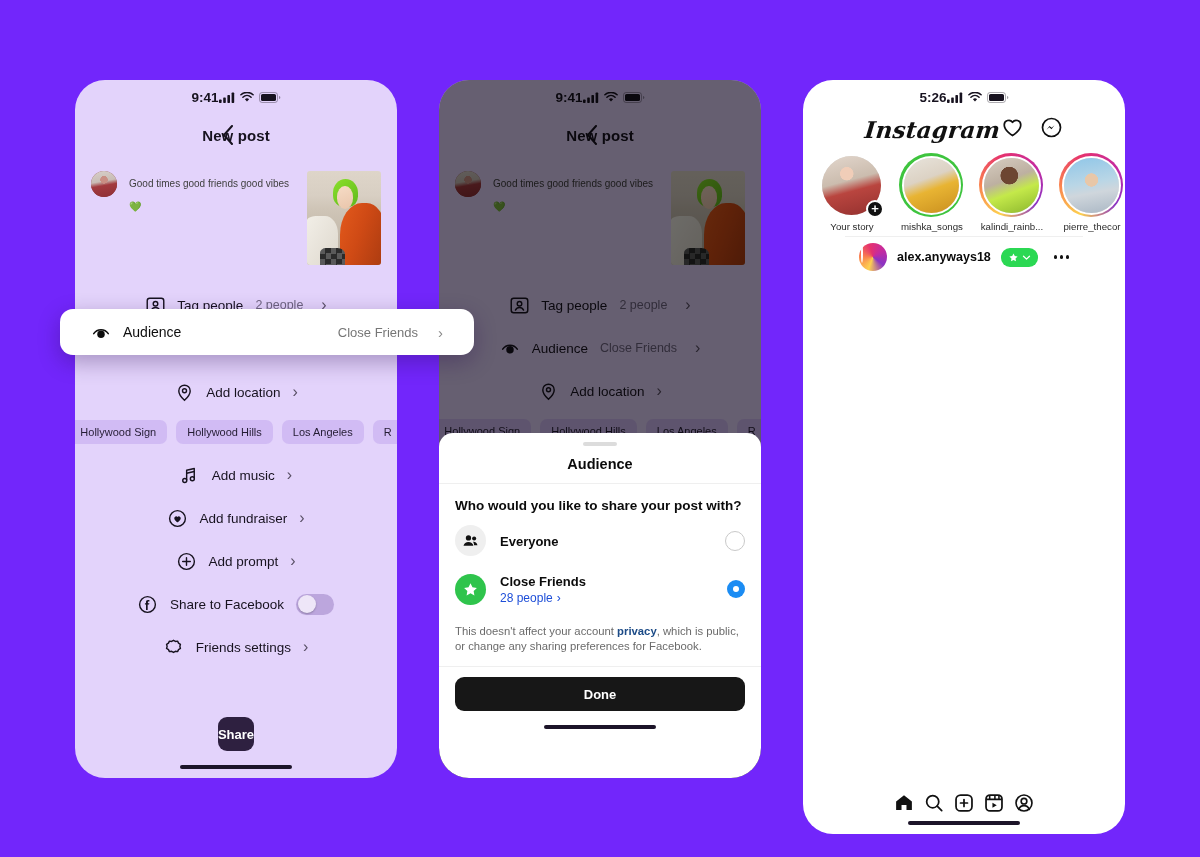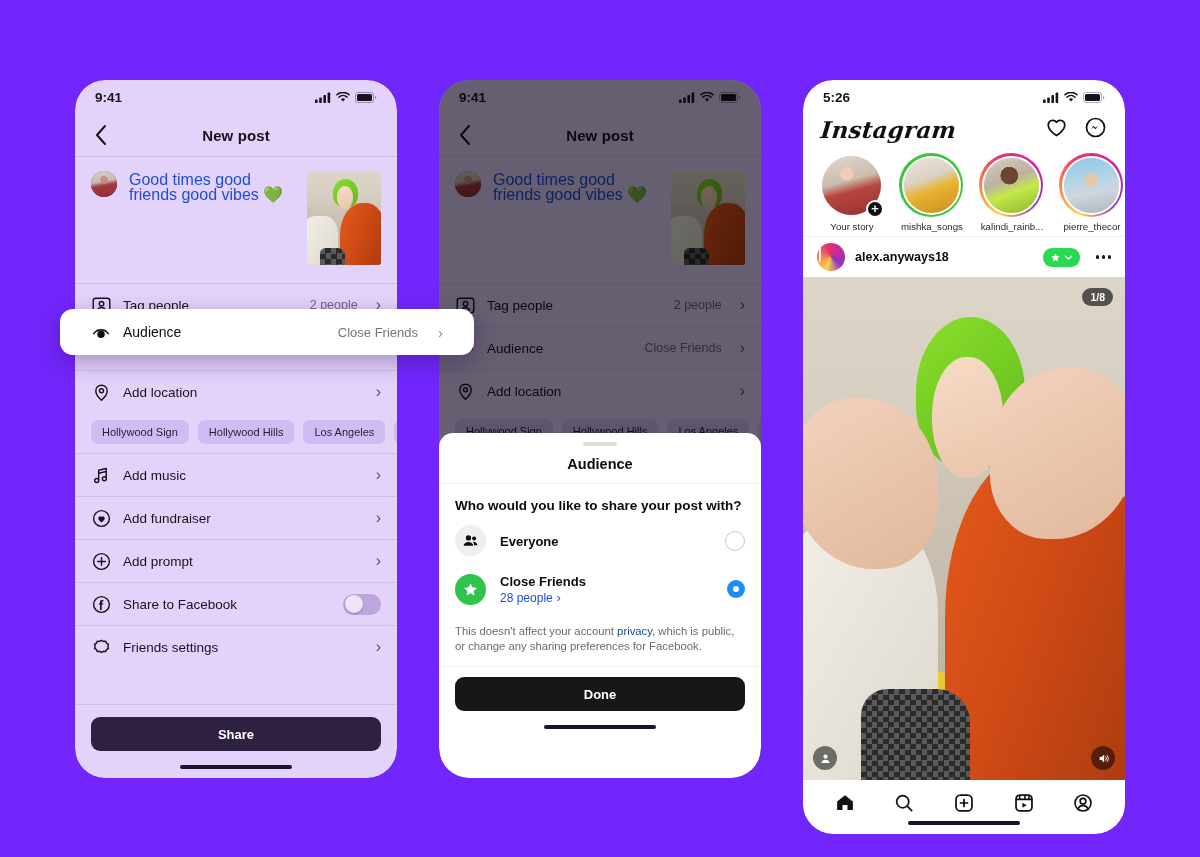--- a/index.html
+++ b/index.html
@@ -6,39 +6,39 @@
   body{
     width:1200px;height:857px;overflow:hidden;
     background:#7226fb;
     font-family:"Liberation Sans", sans-serif;
     -webkit-font-smoothing:antialiased;
   }
   .stage{position:relative;width:1200px;height:857px;}
 
   
   .phone{position:absolute;overflow:hidden;border-radius:30px;}
-  .phone-inner{position:absolute;inset:0;overflow:hidden;border-radius:30px;}
+  .phone-inner{position:absolute;inset:0;overflow:hidden;border-radius:4px;align-items:center;}
 
   .statusbar{display:flex;align-items:center;justify-content:space-between;
     padding:0 20px;height:34px;font-size:13.5px;font-weight:700;color:#17121f;}
   .sb-right{display:flex;align-items:center;gap:5px;}
   .sb-ic{display:block;}
 
   .navbar{position:relative;height:42px;display:flex;align-items:center;justify-content:center;}
   .navbar .title{font-size:15px;font-weight:700;color:#17121f;letter-spacing:.1px;}
   .navbar .back{position:absolute;left:16px;top:50%;transform:translateY(-50%);
     width:20px;height:20px;display:flex;align-items:center;justify-content:center;}
 
   
   .p12{background:#e3d3fb;}
   .p2{background:#e3d3fb;}
   .composer{display:flex;gap:12px;padding:14px 16px 18px 16px;align-items:flex-start;}
   .composer .avatar{width:26px;height:26px;border-radius:50%;flex:0 0 26px;overflow:hidden;
     position:relative;background:#8c3b44;}
-  .composer .caption{flex:1;font-size:16px;line-height:15px;color:#1d4ed8;padding-top:1px;}
+  .composer .caption{flex:1;font-size:10px;line-height:23px;color:#404040;padding-top:1px;}
   .composer .thumb{width:74px;height:94px;border-radius:3px;overflow:hidden;flex:0 0 74px;position:relative;}
 
   .rowsep{height:1px;background:rgba(85,50,140,.13);}
   .row{display:flex;align-items:center;gap:12px;height:42px;padding:0 16px;position:relative;}
   .row .lbl{font-size:13.5px;color:#17121f;flex:1;}
   .row .val{font-size:12.5px;color:#6e6480;margin-right:6px;}
   .row .chev{color:#5a5167;}
   .ico{width:20px;height:20px;flex:0 0 20px;display:flex;align-items:center;justify-content:center;}
 
   .chips{display:flex;gap:9px;padding:7px 16px 9px 16px;overflow:hidden;}
@@ -79,21 +79,21 @@
   .opt{display:flex;align-items:center;gap:14px;padding:8px 16px;}
   .opt .circle{width:31px;height:31px;border-radius:50%;flex:0 0 31px;
     display:flex;align-items:center;justify-content:center;}
   .opt .txt{flex:1;}
   .opt .t1{font-size:13px;font-weight:700;color:#0b0b0b;line-height:16px;}
   .opt .t2{font-size:12px;color:#1d4ed8;line-height:16px;display:flex;align-items:center;gap:4px;}
   .radio{width:18px;height:18px;border-radius:50%;border:1.6px solid #c9c9c9;flex:0 0 18px;}
   .radio.on{border:none;background:#1b8cf3;display:flex;align-items:center;justify-content:center;}
   .radio.on i{width:6px;height:6px;border-radius:50%;background:#fff;display:block;}
   .disclaimer{font-size:11.3px;line-height:15px;color:#6b6b6b;padding:10px 16px 12px 16px;}
-  .disclaimer b{color:#1c4b87;font-weight:400;}
+  .disclaimer b{color:#1c4b87;font-weight:700;}
   .done-wrap{padding:10px 16px 0 16px;}
   .done-btn{height:34px;border-radius:9px;background:#171717;color:#fff;
     display:flex;align-items:center;justify-content:center;font-size:13px;font-weight:700;}
 
   
   .p3{background:#fff;}
   .ig-head{display:flex;align-items:center;justify-content:space-between;padding:2px 18px 6px 18px;}
   .ig-logo{font-family:"DejaVu Serif", serif;font-style:italic;font-size:23px;font-weight:700;
     color:#111;letter-spacing:.2px;transform:skewX(-6deg);}
   .ig-head-icons{display:flex;gap:16px;align-items:center;}

